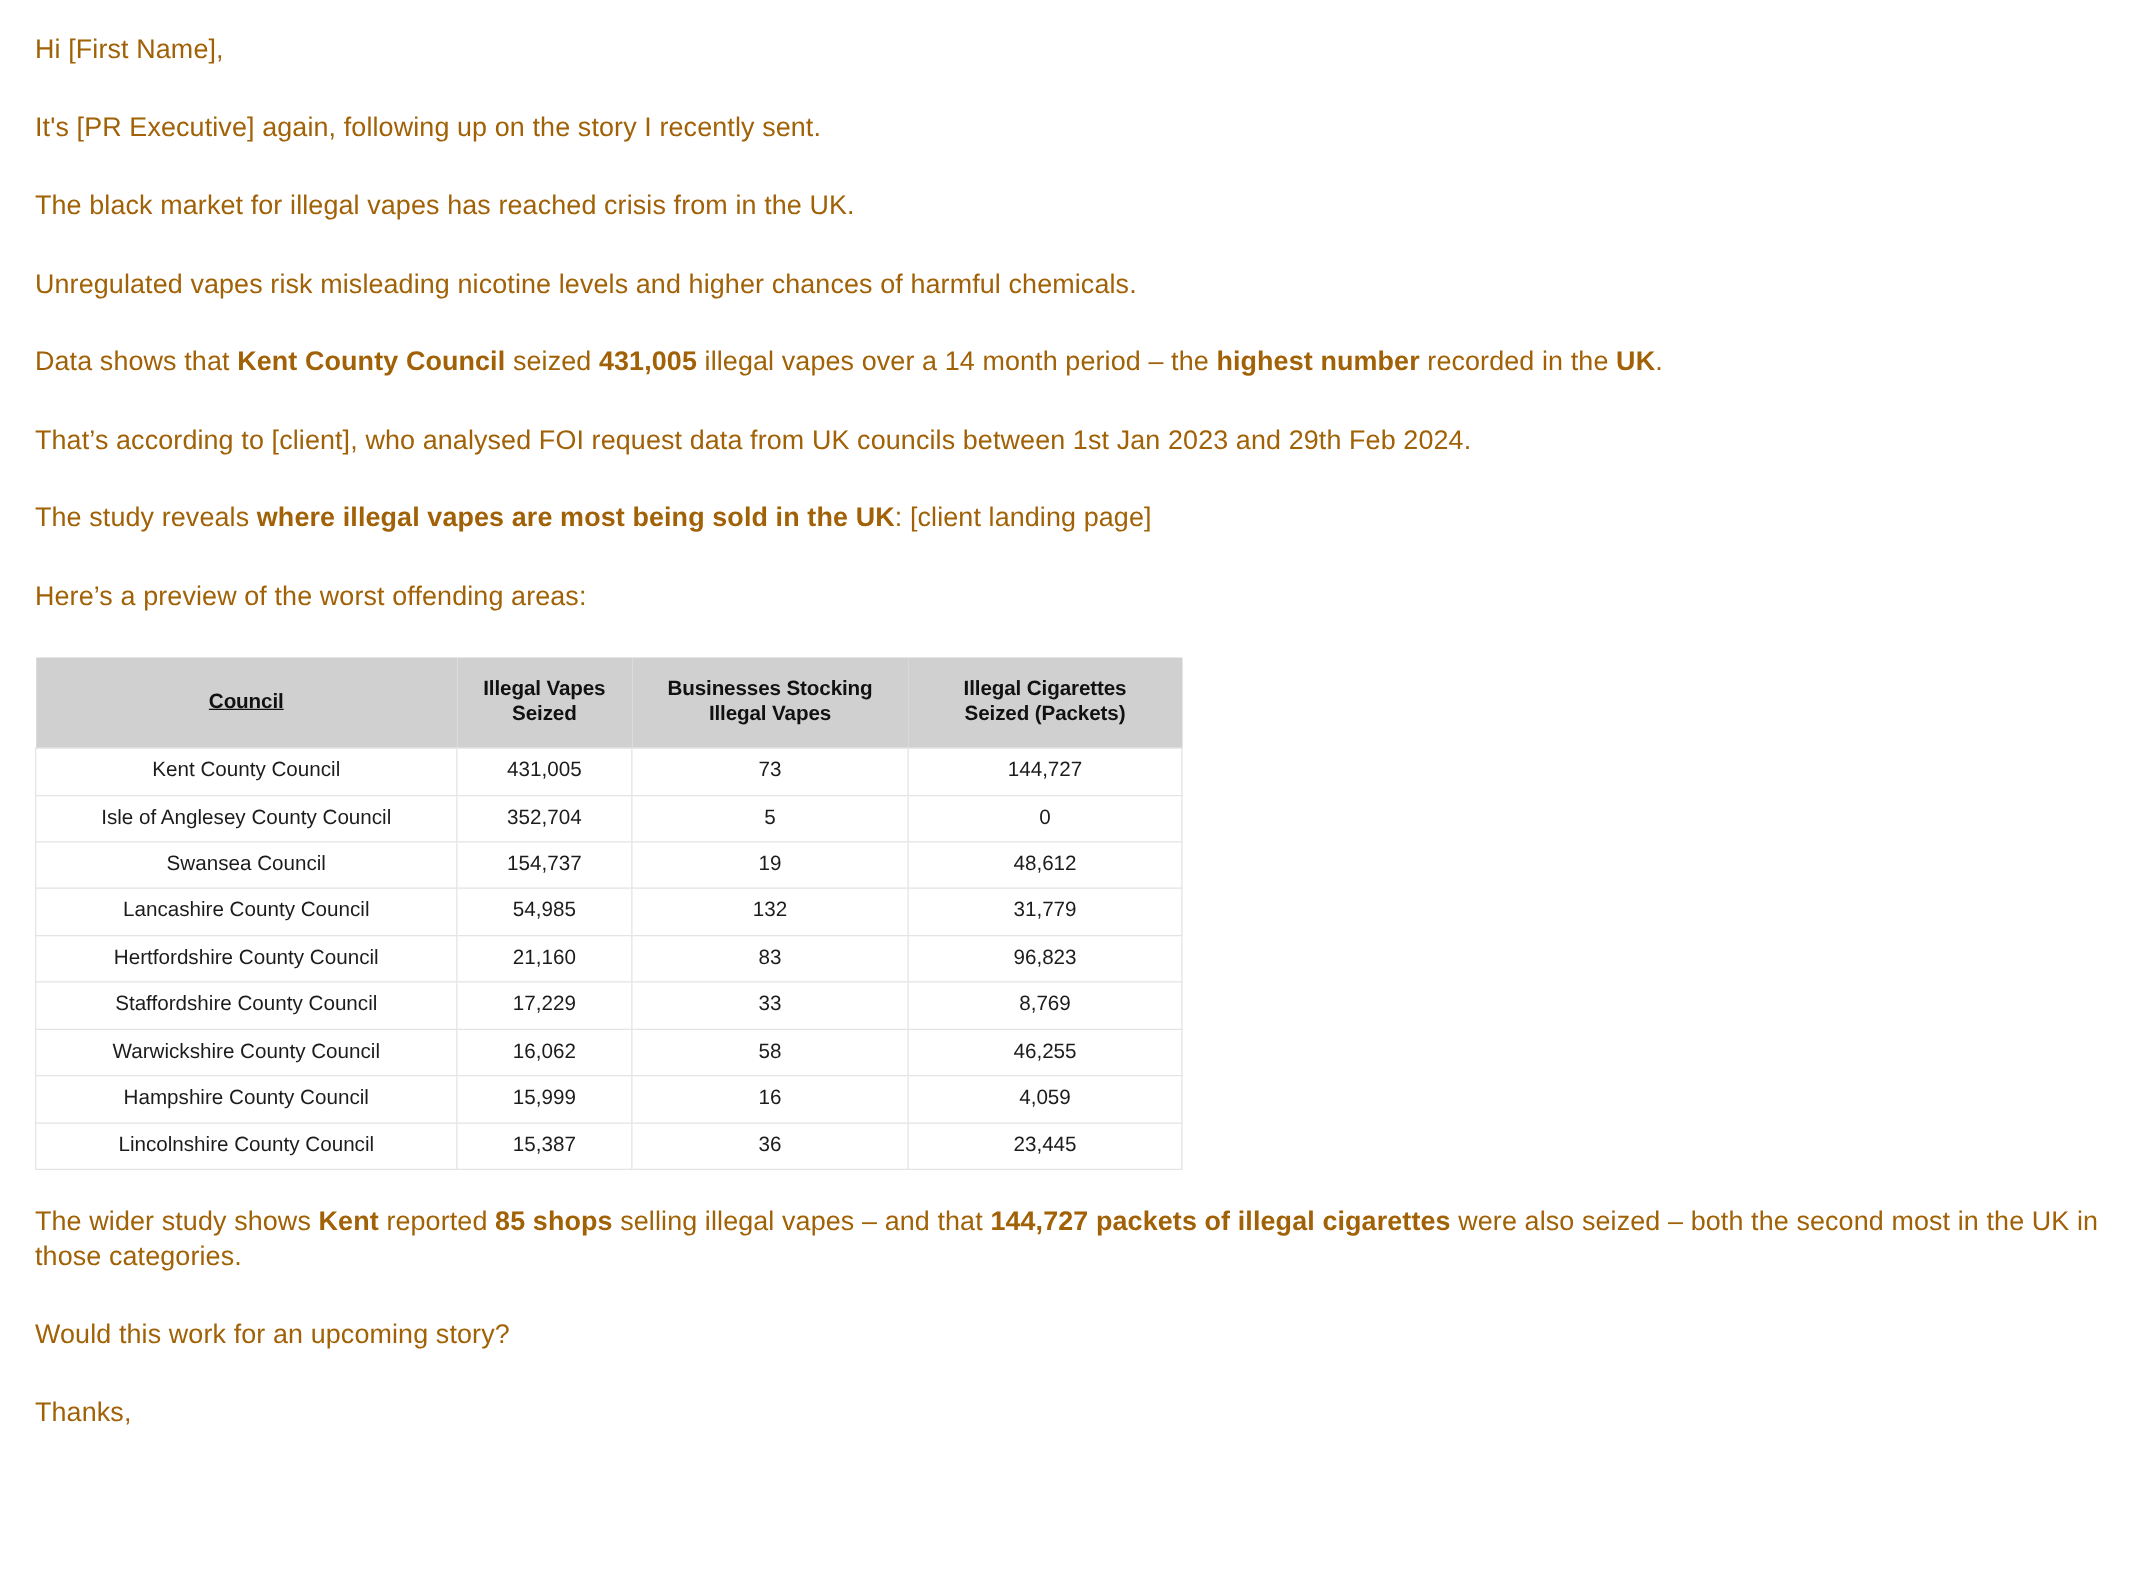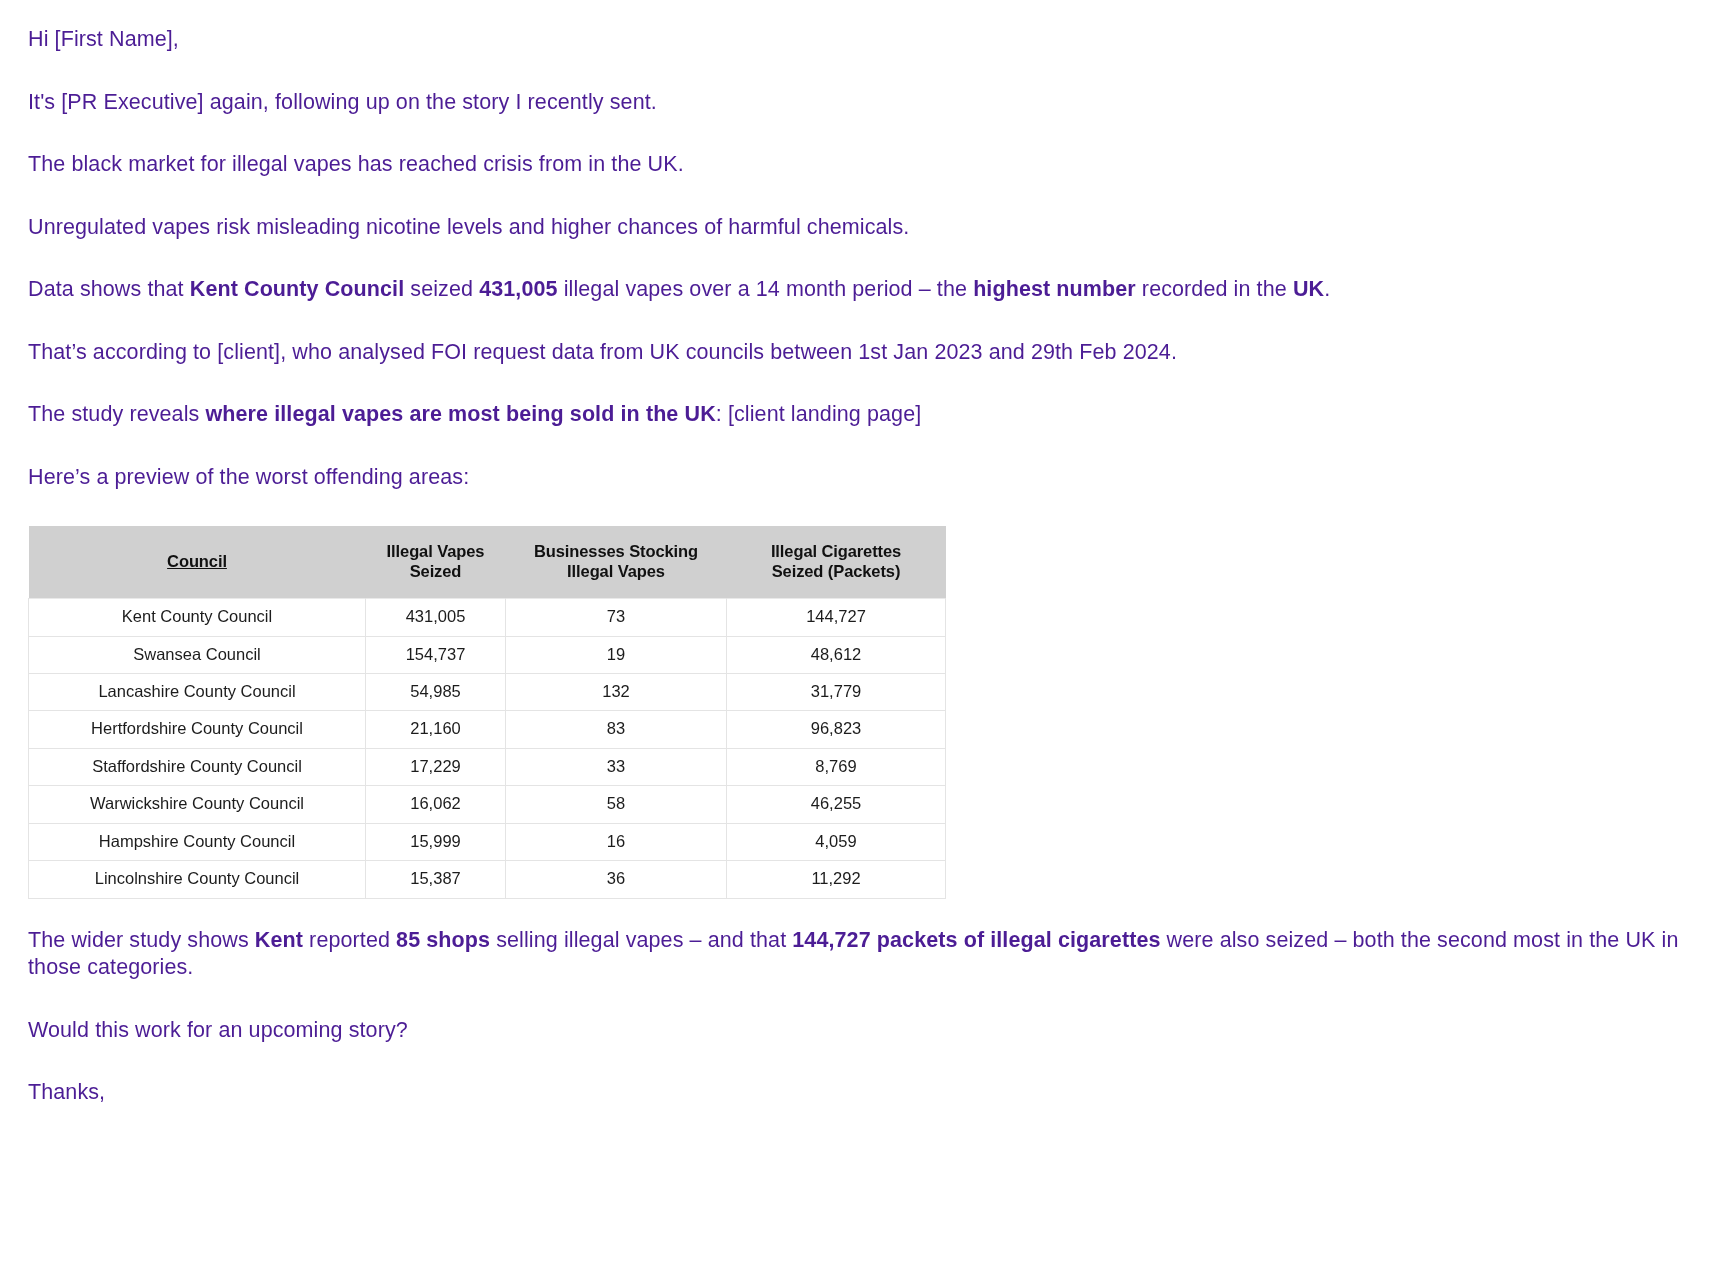--- a/index.html
+++ b/index.html
@@ -17,21 +17,21 @@
   }
 
   .email-body {
     padding: 26px 28px 0 28px;
   }
 
   p.para {
     font-size: 21.5px;
     line-height: 1.28;
     margin: 0 0 35px 0;
-    color: #4c1d95;
+    color: #a16207;
     letter-spacing: 0.1px;
   }
 
   p.para:last-of-type { margin-bottom: 0; }
 
   .para b, .para strong { font-weight: bold; }
 
   
   .table-wrap {
     margin: 0 0 28px 0;
@@ -125,20 +125,26 @@
         </tr>
       </thead>
       <tbody>
         <tr>
           <td>Kent County Council</td>
           <td>431,005</td>
           <td>73</td>
           <td>144,727</td>
         </tr>
         <tr>
+          <td>Isle of Anglesey County Council</td>
+          <td>352,704</td>
+          <td>5</td>
+          <td>0</td>
+        </tr>
+        <tr>
           <td>Swansea Council</td>
           <td>154,737</td>
           <td>19</td>
           <td>48,612</td>
         </tr>
         <tr>
           <td>Lancashire County Council</td>
           <td>54,985</td>
           <td>132</td>
           <td>31,779</td>
@@ -164,21 +170,21 @@
         <tr>
           <td>Hampshire County Council</td>
           <td>15,999</td>
           <td>16</td>
           <td>4,059</td>
         </tr>
         <tr>
           <td>Lincolnshire County Council</td>
           <td>15,387</td>
           <td>36</td>
-          <td>11,292</td>
+          <td>23,445</td>
         </tr>
       </tbody>
     </table>
   </div>
 
   <p class="para"><span>The wider study shows </span><b>Kent</b><span> reported </span><b>85 shops</b><span> selling illegal vapes – and that </span><b>144,727 packets of illegal cigarettes</b><span> were also seized – both the second most in the UK in those categories.</span></p>
 
   <p class="para">Would this work for an upcoming story?</p>
 
 

